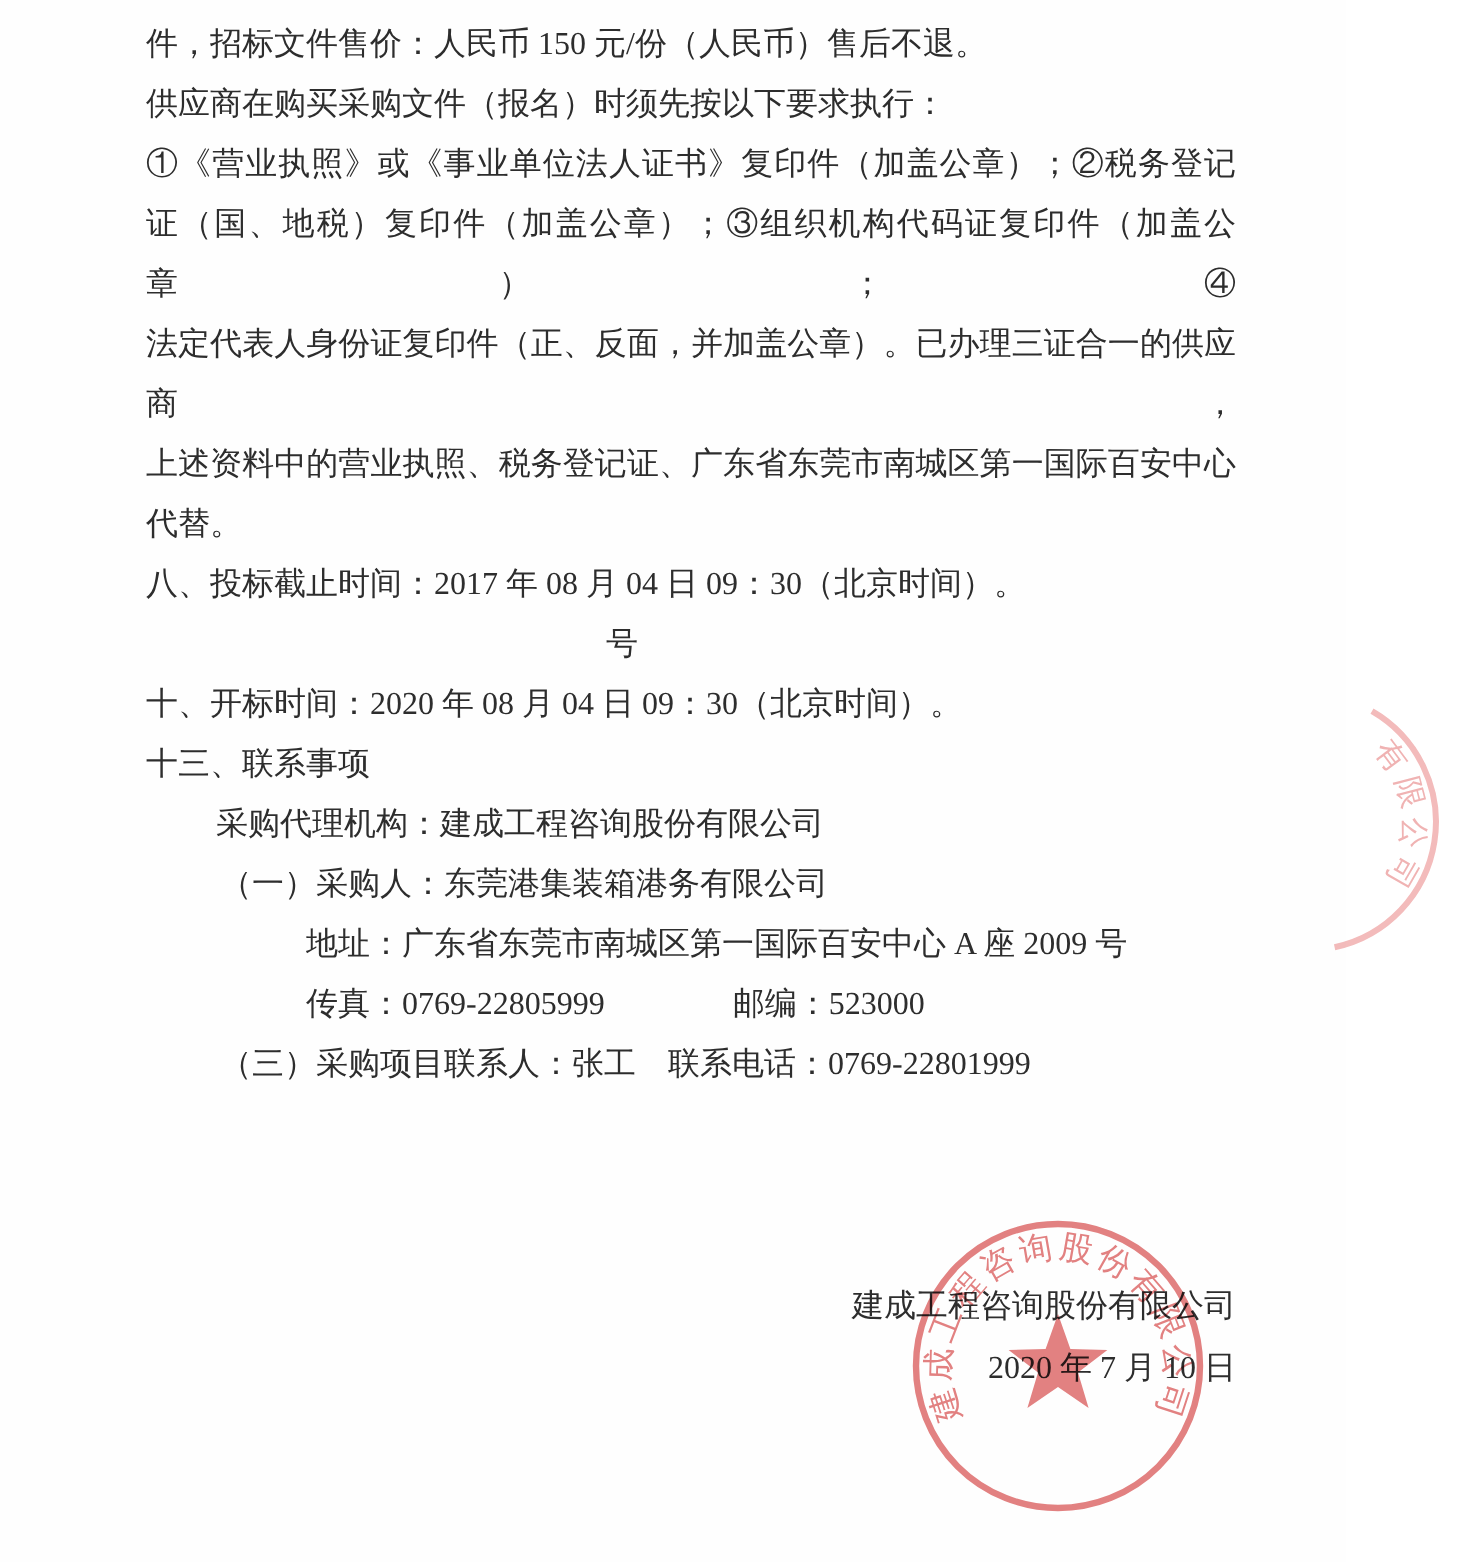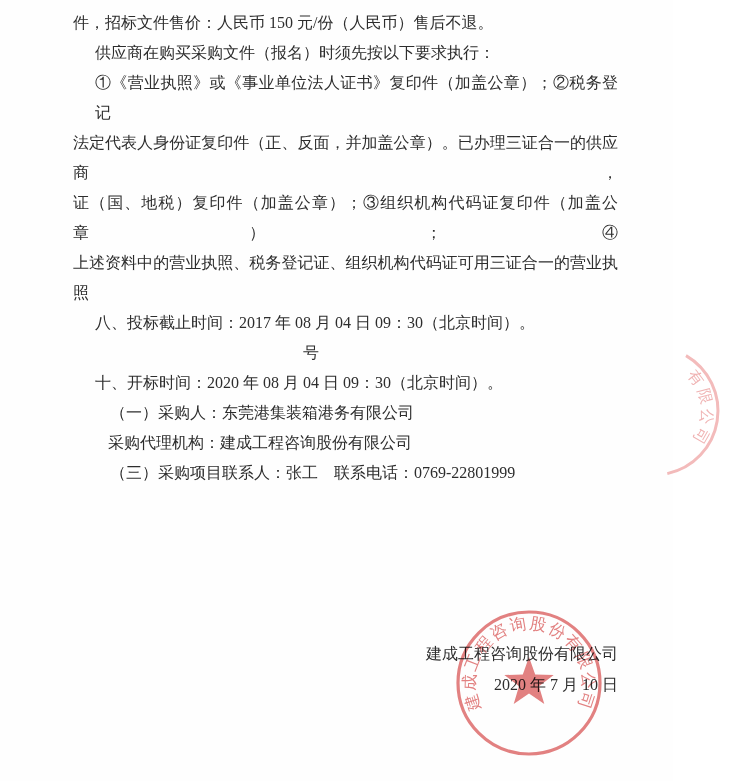--- a/index.html
+++ b/index.html
@@ -18,21 +18,21 @@
     position: absolute;
     left: 73px; top: 8px;
     width: 545px;
     color: #2d2d2d;
     font-size: 16px;
     line-height: 30px;
   }
   .line { margin: 0; padding: 0; white-space: nowrap; }
   .line.justified { white-space: normal; text-align: justify; text-align-last: justify; }
   .role-flush   { margin-left: 0; }
-  .role-para    { margin-left: 22px; }
+  .role-para    { }
   .role-item    { margin-left: 37px; }
   .role-agency  { margin-left: 35px; }
   .role-detail  { margin-left: 80px; }
   .role-wrap-suffix { margin-left: 230px; }
   .signature {
     position: absolute;
     left: 73px; top: 638px;
     width: 545px;
     text-align: right;
     color: #2d2d2d;
@@ -50,28 +50,32 @@
 </style>
 </head>
 <body>
 
 <div class="page">
 
   <div class="content" id="doc-lines">
       <p class="line role-flush">件，招标文件售价：人民币 150 元/份（人民币）售后不退。</p>
       <p class="line role-para">供应商在购买采购文件（报名）时须先按以下要求执行：</p>
       <p class="line role-para justified">①《营业执照》或《事业单位法人证书》复印件（加盖公章）；②税务登记</p>
+      <p class="line role-flush justified">证（国、地税）复印件（加盖公章）；③组织机构代码证复印件（加盖公章）；④</p>
       <p class="line role-flush justified">法定代表人身份证复印件（正、反面，并加盖公章）。已办理三证合一的供应商，</p>
-      <p class="line role-flush justified">证（国、地税）复印件（加盖公章）；③组织机构代码证复印件（加盖公章）；④</p>
-      <p class="line role-flush justified">上述资料中的营业执照、税务登记证、组织机构代码证可用三证合一的营业执照</p>
+      <p class="line role-flush justified">上述资料中的营业执照、税务登记证、广东省东莞市南城区第一国际百安中心</p>
+      <p class="line role-flush">代替。</p>
       <p class="line role-para">八、投标截止时间：2017 年 08 月 04 日 09：30（北京时间）。</p>
       <p class="line role-wrap-suffix">号</p>
       <p class="line role-para">十、开标时间：2020 年 08 月 04 日 09：30（北京时间）。</p>
+      <p class="line role-para">十三、联系事项</p>
+      <p class="line role-agency">采购代理机构：建成工程咨询股份有限公司</p>
       <p class="line role-item">（一）采购人：东莞港集装箱港务有限公司</p>
-      <p class="line role-agency">采购代理机构：建成工程咨询股份有限公司</p>
+      <p class="line role-detail">地址：广东省东莞市南城区第一国际百安中心 A 座 2009 号</p>
+      <p class="line role-detail">传真：0769-22805999　　　　邮编：523000</p>
       <p class="line role-item">（三）采购项目联系人：张工　联系电话：0769-22801999</p>
     </div>
 
   <div class="signature">
     <p>建成工程咨询股份有限公司</p>
     <p>2020 年 7 月 10 日</p>
   </div>
 
   <svg id="main-seal" class="stamp" width="160" height="160" viewBox="-80 -80 160 160">
     <g opacity="0.82">

